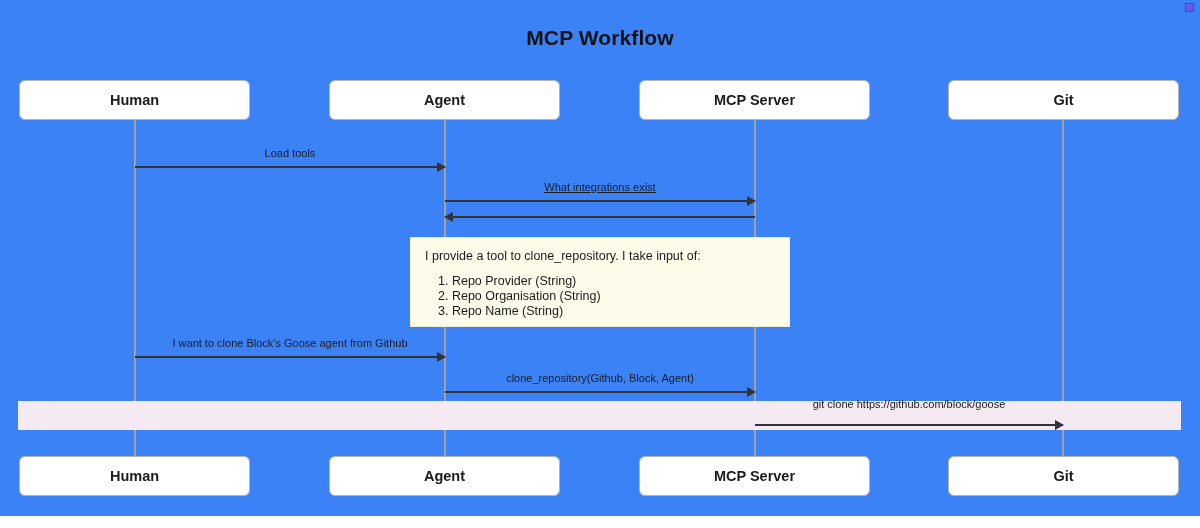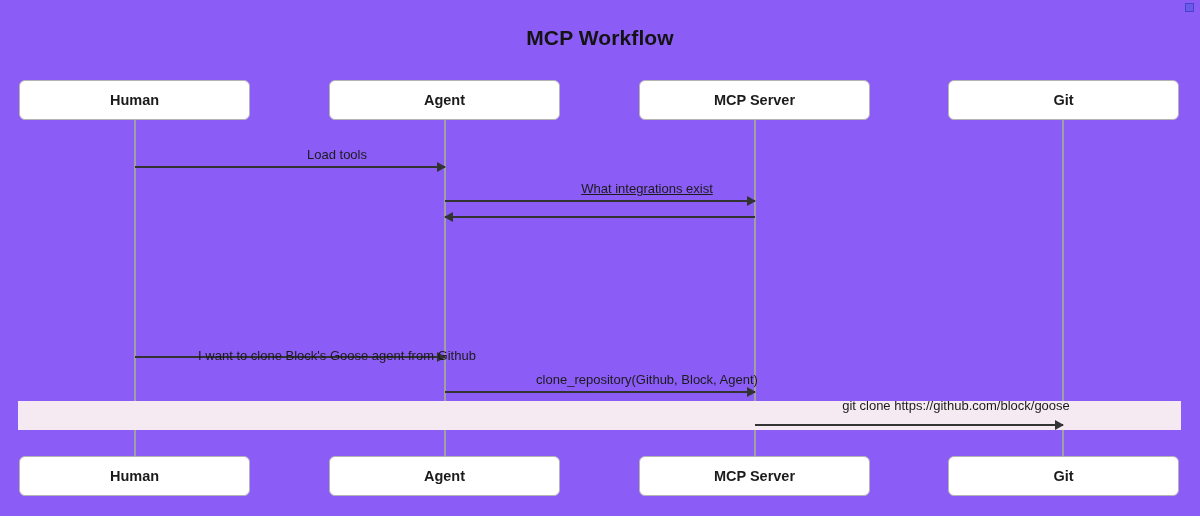--- a/index.html
+++ b/index.html
@@ -7,21 +7,21 @@
     padding: 0;
     background: #ffffff;
   }
   body {
     font-family: "Liberation Sans", sans-serif;
   }
   #canvas {
     position: relative;
     width: 1200px;
     height: 516px;
-    background: #8b5cf6;
+    background: #3b82f6;
     overflow: hidden;
   }
 
   
   .diagram-title {
     position: absolute;
     left: 0;
     top: 26px;
     width: 1200px;
     text-align: center;
@@ -99,26 +99,25 @@
   .arrowhead.right {
     right: -1px;
     border-left: 9px solid #333333;
   }
   .arrowhead.left {
     left: -1px;
     border-right: 9px solid #333333;
   }
   .message-label {
     position: absolute;
-    font-size: 13px;
+    font-size: 11px;
     color: #1b1b1b;
     white-space: nowrap;
     text-align: center;
     z-index: 3;
-    padding-left: 47px;
   }
 
   
   .note-box {
     position: absolute;
     left: 410px;
     top: 237px;
     width: 380px;
     height: 90px;
     background: #fdfbe9;
@@ -185,31 +184,39 @@
       <div class="message" style="left: 445px; top: 200px; width: 310px;">
         <div class="arrowhead right"></div>
       </div>
       <div class="message-label" style="left: 445px; width: 310px; top: 181px; text-decoration: underline;">What integrations exist</div>
       <div class="message" style="left: 445px; top: 216px; width: 310px;">
         <div class="arrowhead left"></div>
       </div>
       <div class="message" style="left: 135px; top: 356px; width: 310px;">
         <div class="arrowhead right"></div>
       </div>
-      <div class="message-label" style="left: 135px; width: 310px; top: 348px;">I want to clone Block's Goose agent from Github</div>
+      <div class="message-label" style="left: 135px; width: 310px; top: 337px;">I want to clone Block's Goose agent from Github</div>
       <div class="message" style="left: 445px; top: 391px; width: 310px;">
         <div class="arrowhead right"></div>
       </div>
       <div class="message-label" style="left: 445px; width: 310px; top: 372px;">clone_repository(Github, Block, Agent)</div>
       <div class="message" style="left: 755px; top: 424px; width: 308px;">
         <div class="arrowhead right"></div>
       </div>
       <div class="message-label" style="left: 755px; width: 308px; top: 398px;">git clone https://github.com/block/goose</div>
     </div>
 
+  <div class="note-box">
+    <div class="note-head">I provide a tool to clone_repository. I take input of:</div>
+    <ul class="note-list" id="note-items">
+        <li>1. Repo Provider (String)</li>
+        <li>2. Repo Organisation (String)</li>
+        <li>3. Repo Name (String)</li>
+      </ul>
+  </div>
 
   <div id="participants-bottom">
       <div class="participant" style="left: 19px; width: 231px; top: 456px;">
         <span class="participant-label">Human</span>
       </div>
       <div class="participant" style="left: 329px; width: 231px; top: 456px;">
         <span class="participant-label">Agent</span>
       </div>
       <div class="participant" style="left: 639px; width: 231px; top: 456px;">
         <span class="participant-label">MCP Server</span>

